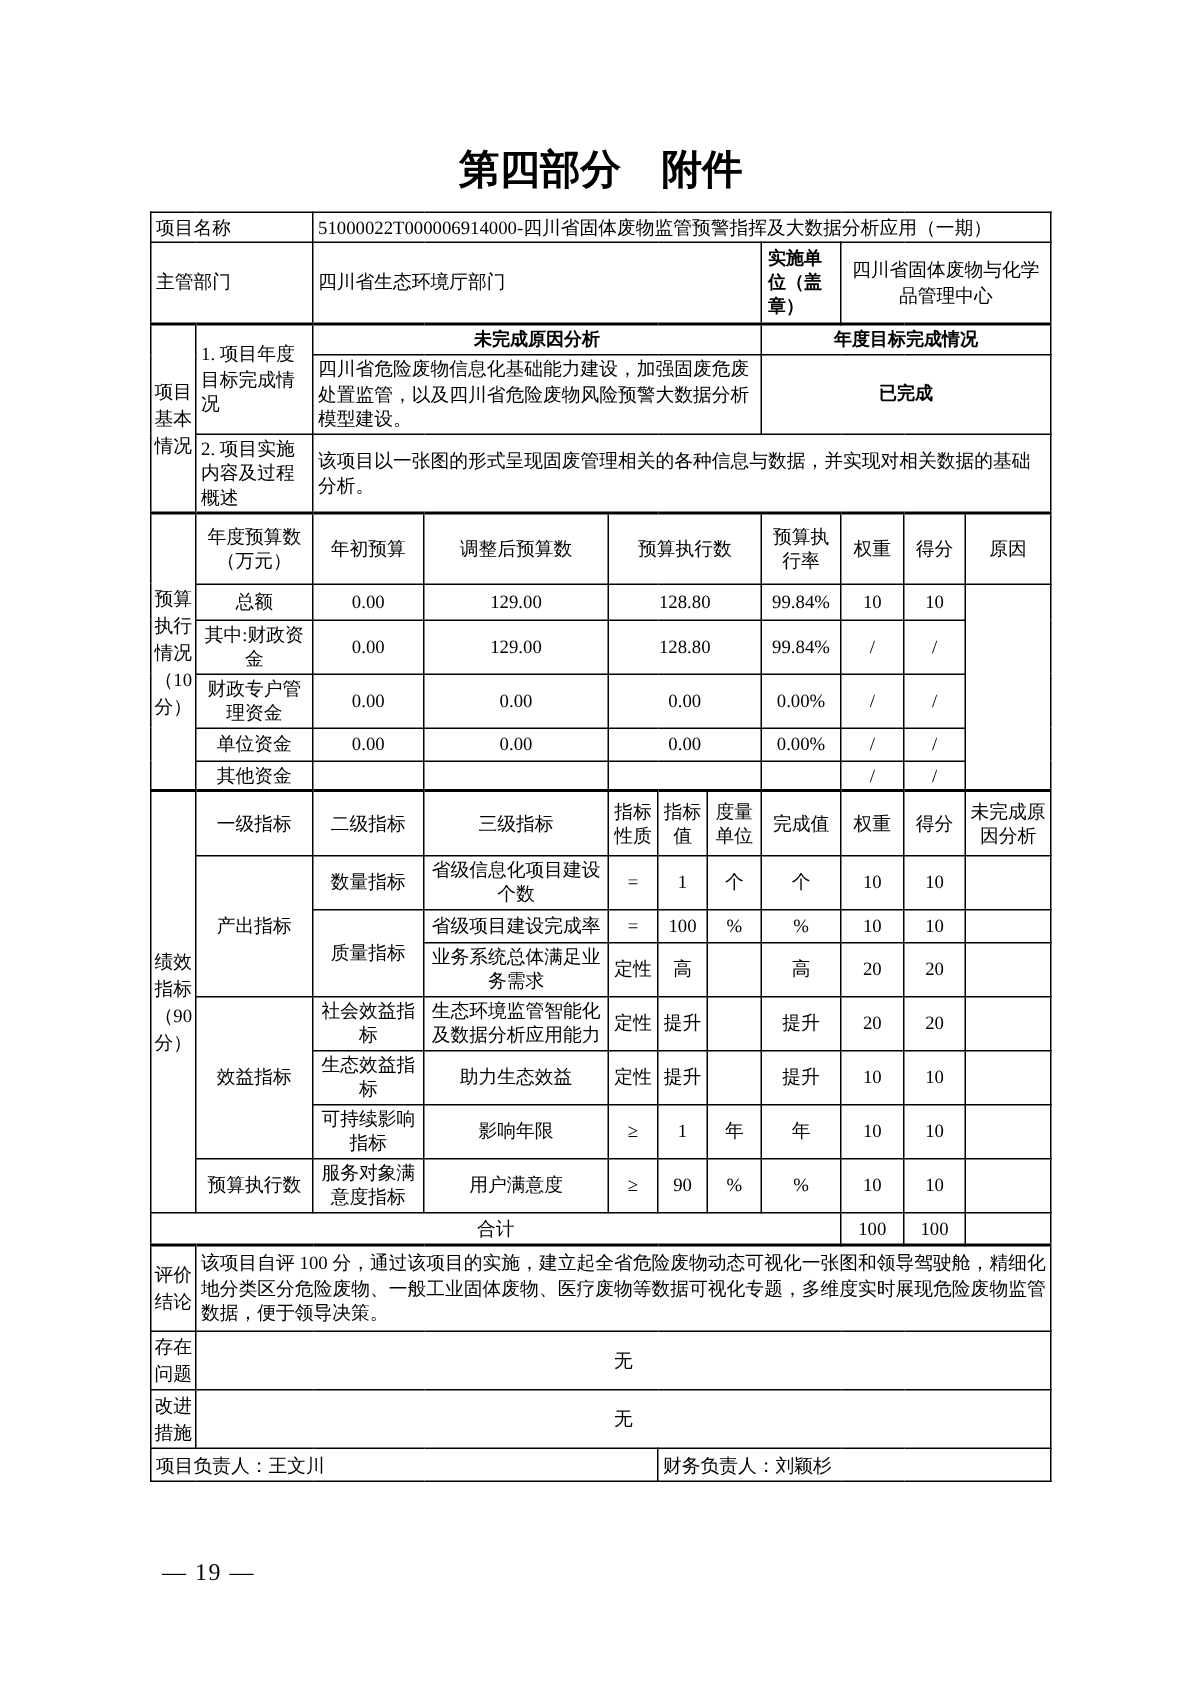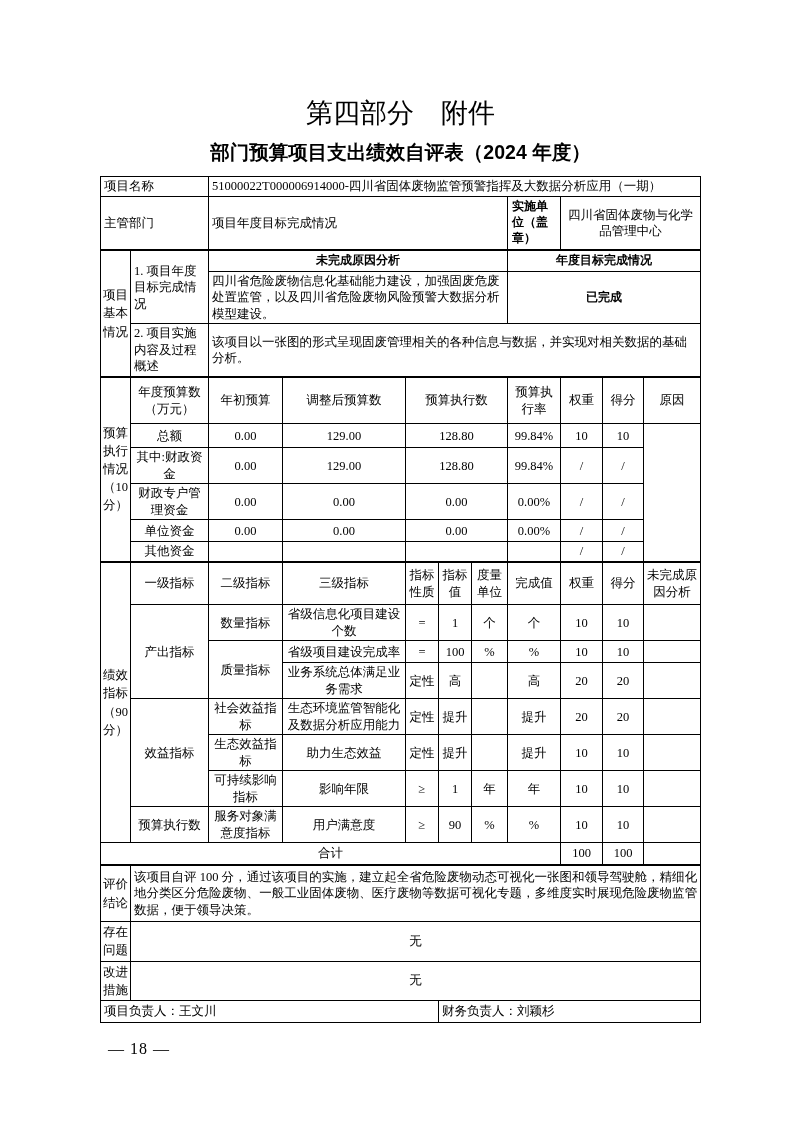--- a/index.html
+++ b/index.html
@@ -1,40 +1,39 @@
 <!DOCTYPE html>
 <html><head>
 <meta charset="utf-8">
 <style>
   html,body{margin:0;padding:0;background:#ffffff;}
   .page{position:relative;width:793px;height:1122px;background:#ffffff;color:#000;
         font-family:"Liberation Serif","DejaVu Serif",serif;overflow:hidden;}
   .doc{position:absolute;left:100px;top:97px;width:601px;}
   .part-title{font-family:"Liberation Sans","DejaVu Sans",sans-serif;
-        font-size:27px;font-weight:normal;text-align:center;margin:0 0 12px 0;line-height:1.2;}
+        font-size:27px;font-weight:bold;text-align:center;margin:0 0 12px 0;line-height:1.2;}
   .table-title{font-family:"Liberation Sans","DejaVu Sans",sans-serif;
         font-size:19.5px;font-weight:bold;text-align:center;margin:0 0 11px 0;line-height:1.2;}
   table.main{border-collapse:collapse;table-layout:fixed;width:601px;border:1.5px solid #000;}
   td{border:1px solid #000;font-size:12.5px;line-height:1.32;padding:1px 3px;
      text-align:center;vertical-align:middle;overflow:hidden;word-break:break-all;}
   .left{text-align:left;margin-top:28px;}
   .just{text-align:justify;text-justify:inter-character;}
   .vlabel{white-space:pre-line;padding:1px 2px;line-height:1.45;text-align:center;}
   .b{font-weight:bold;font-family:"Liberation Sans","DejaVu Sans",sans-serif;font-size:12px;}
   .impl-lbl{padding:1px 4px;text-align:left;margin-top:15px;}
   tr.sec td{border-top:2px solid #000;}
   .footer{position:absolute;left:108px;top:1040px;font-size:16px;letter-spacing:1px;}
 </style>
 </head>
 <body>
 
 <div class="page">
   <div class="doc">
     <h1 class="part-title">第四部分　附件</h1>
-    <h2 class="table-title">部门预算项目支出绩效自评表（2024 年度）</h2>
 
     <table class="main">
       <colgroup>
         <col style="width:30px">
           <col style="width:78px">
           <col style="width:74px">
           <col style="width:123px">
         <col style="width:33px">
           <col style="width:33px">
           <col style="width:36px">
@@ -45,21 +44,21 @@
       </colgroup>
 
       <tbody>
           <tr style="height:20px">
         <td colspan="2" class="left">项目名称</td>
         <td colspan="9" class="left">51000022T000006914000-四川省固体废物监管预警指挥及大数据分析应用（一期）</td>
       </tr>
 
       <tr style="height:54px">
         <td colspan="2" class="left">主管部门</td>
-        <td colspan="5" class="left">项目年度目标完成情况</td>
+        <td colspan="5" class="left">四川省生态环境厅部门</td>
         <td class="b impl-lbl">实施单位（盖章）</td>
         <td colspan="3">四川省固体废物与化学品管理中心</td>
       </tr>
 
       <tr style="height:21px" class="sec">
         <td rowspan="3" class="vlabel">项目
 基本
 情况</td>
         <td rowspan="2" class="left">1. 项目年度目标完成情况</td>
         <td colspan="5" class="b">未完成原因分析</td>
@@ -272,14 +271,14 @@
       </tr>
 
       <tr style="height:22px">
         <td colspan="5" class="left">项目负责人：王文川</td>
         <td colspan="6" class="left">财务负责人：刘颖杉</td>
       </tr>
     </tbody>
       </table>
   </div>
 
-  <div class="footer">— 18 —</div>
+  <div class="footer">— 19 —</div>
 </div>
 
 </body></html>

